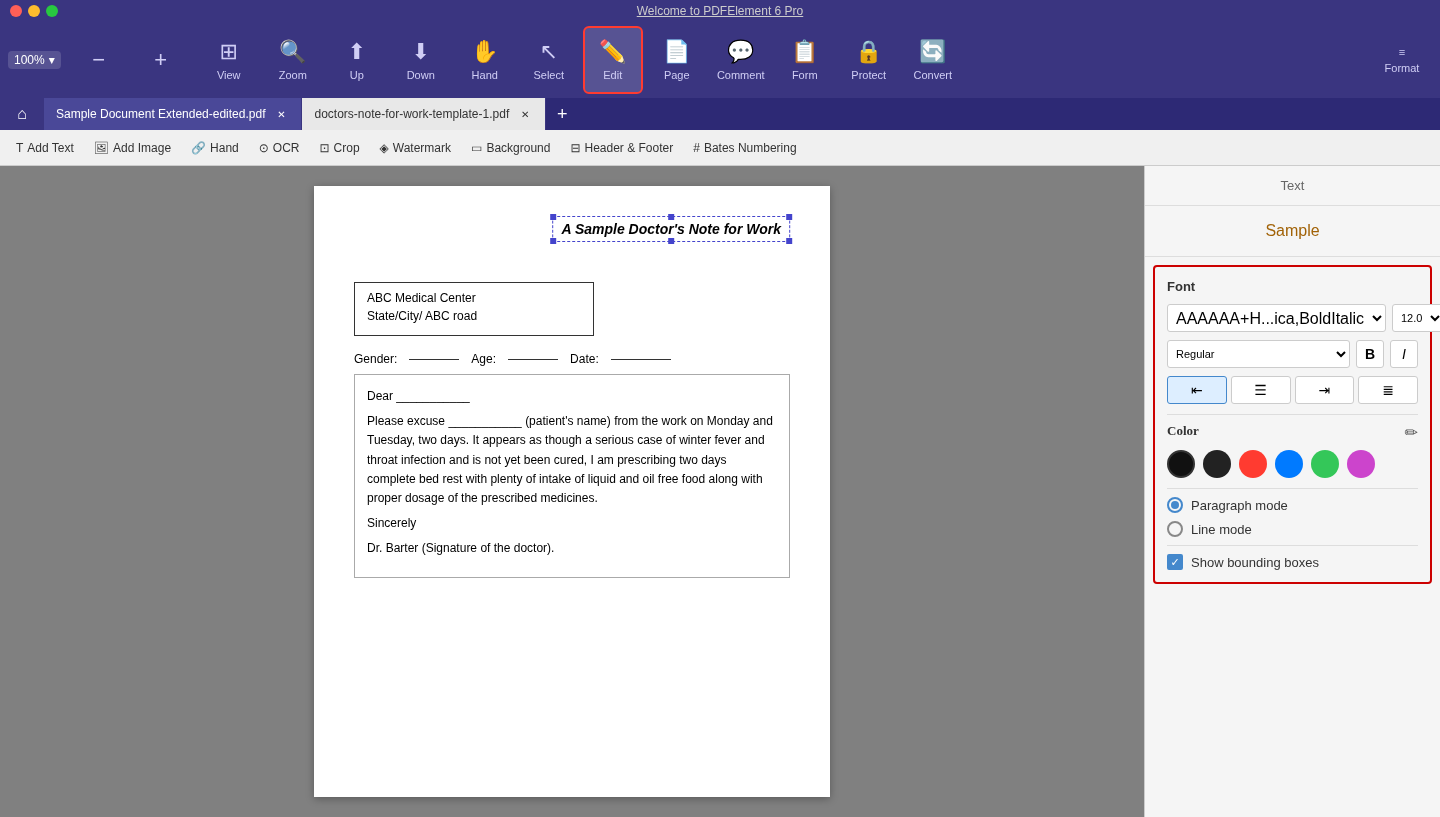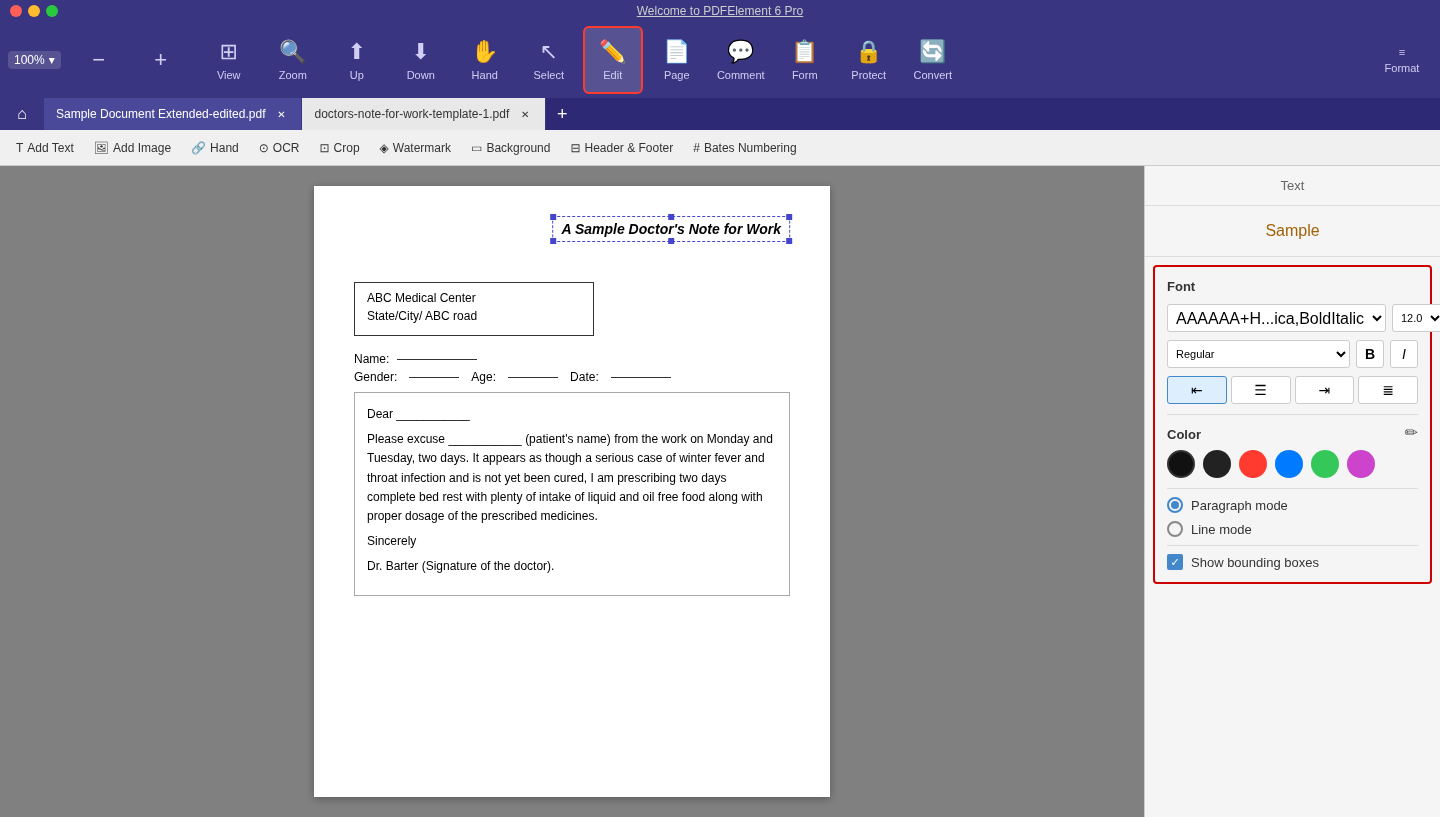--- a/index.html
+++ b/index.html
@@ -330,22 +330,23 @@
       font-size: 14px;
     }
     .align-btn.active { background: #ddeeff; border-color: #4488cc; }
 
     .color-section {
       margin-bottom: 10px;
     }
     .color-header {
       display: flex;
       justify-content: space-between;
-      align-items: flex-end;
+      align-items: flex-start;
       margin-bottom: 8px;
+      font-family: Liberation Serif, serif;
     }
     .color-label {
       font-size: 13px;
       font-weight: bold;
       color: #333;
     }
     .eyedropper-btn {
       cursor: pointer;
       font-size: 16px;
       color: #555;
@@ -573,24 +574,20 @@
           <span style="position:absolute;top:-3px;left:50%;width:6px;height:6px;background:#4444cc;display:block;transform:translateX(-50%);"></span>
           <span style="position:absolute;bottom:-3px;left:50%;width:6px;height:6px;background:#4444cc;display:block;transform:translateX(-50%);"></span>
         </span>
       </div>
 
       <div class="pdf-info-box">
         <p>ABC Medical Center</p>
         <p>State/City/ ABC road</p>
       </div>
 
-      <div class="pdf-fields">
-        <span>Name:</span>
-        <span class="pdf-underline" style="min-width:80px;"></span>
-      </div>
       <div style="display:flex; gap:12px; align-items:center; margin-bottom: 8px; font-size:12px;">
         <span>Gender:</span>
         <span class="pdf-underline" style="min-width:50px;"></span>
         <span>Age:</span>
         <span class="pdf-underline" style="min-width:50px;"></span>
         <span>Date:</span>
         <span class="pdf-underline" style="min-width:60px;"></span>
       </div>
 
       <div class="pdf-body">

